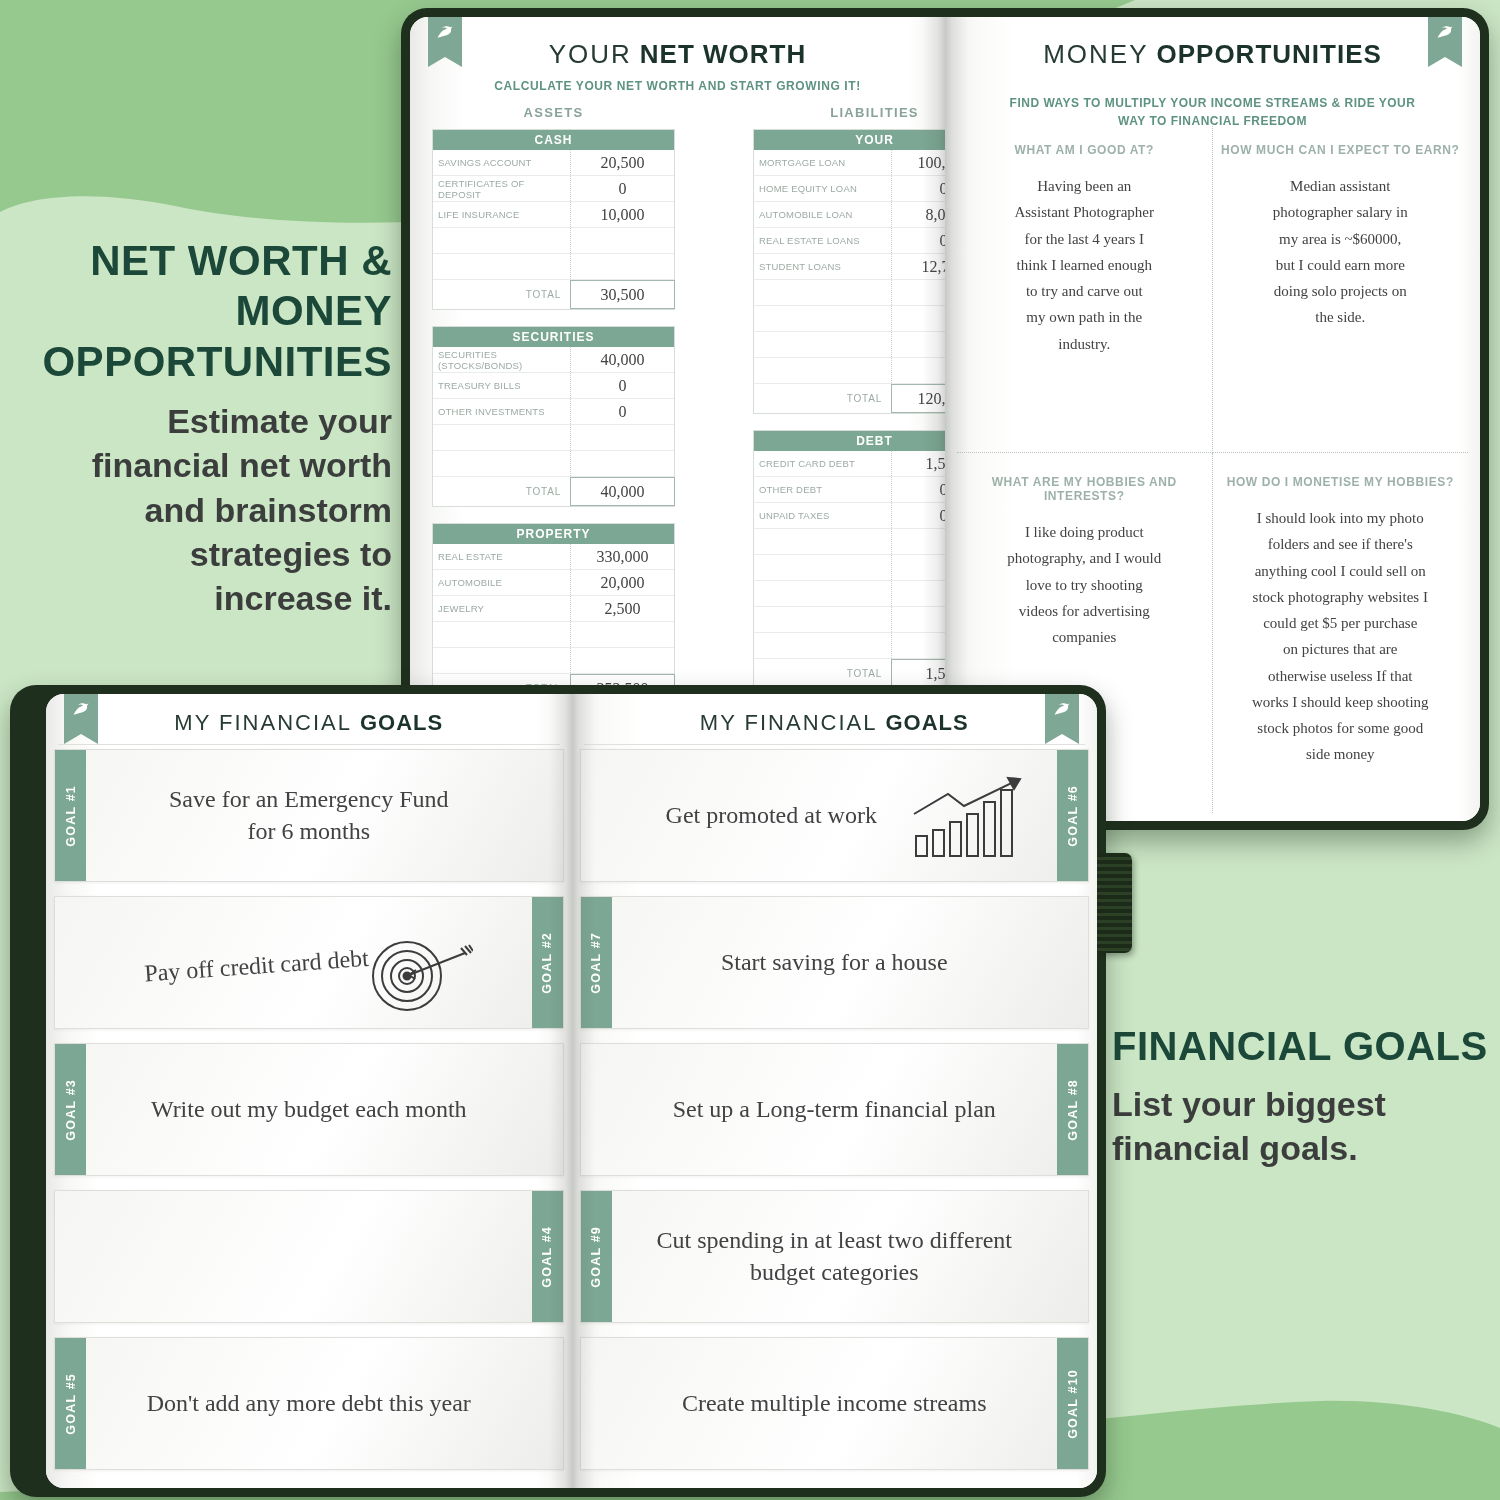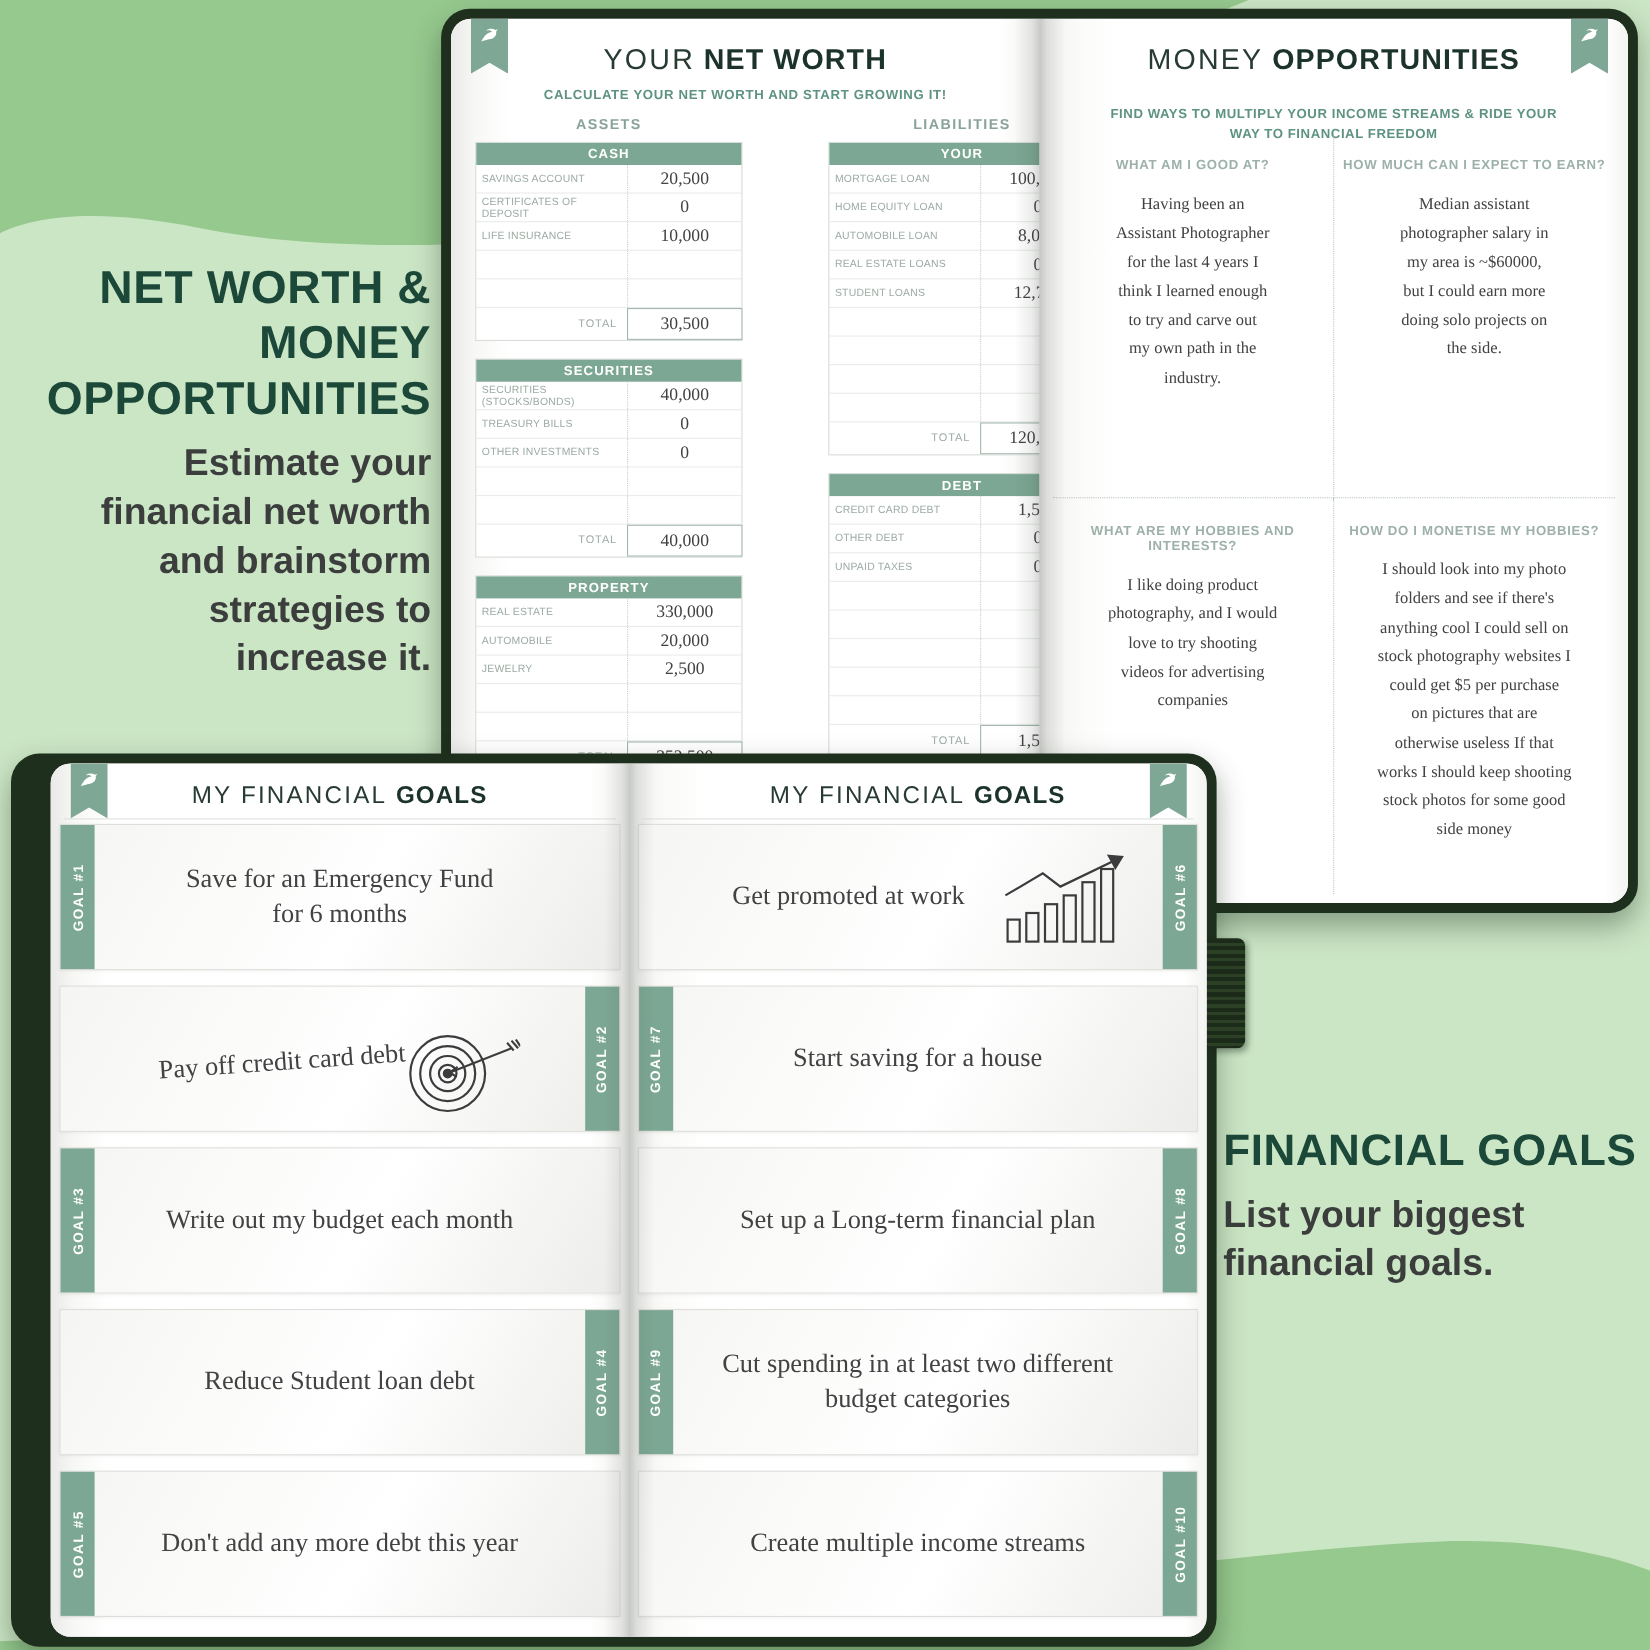--- a/index.html
+++ b/index.html
@@ -449,21 +449,20 @@
           <div class="goal">
             <div class="gtab gt-left">
                 <span>GOAL #3</span>
               </div>
             <div class="gtext hand">Write out my budget each month</div>
           </div>
           <div class="goal">
             <div class="gtab gt-right">
                 <span>GOAL #4</span>
               </div>
-            <div class="gtext hand">Reduce Student loan debt</div>
           </div>
           <div class="goal">
             <div class="gtab gt-left">
                 <span>GOAL #5</span>
               </div>
             <div class="gtext hand">Don't add any more debt this year</div>
           </div>
         </div>
       </div>
 

